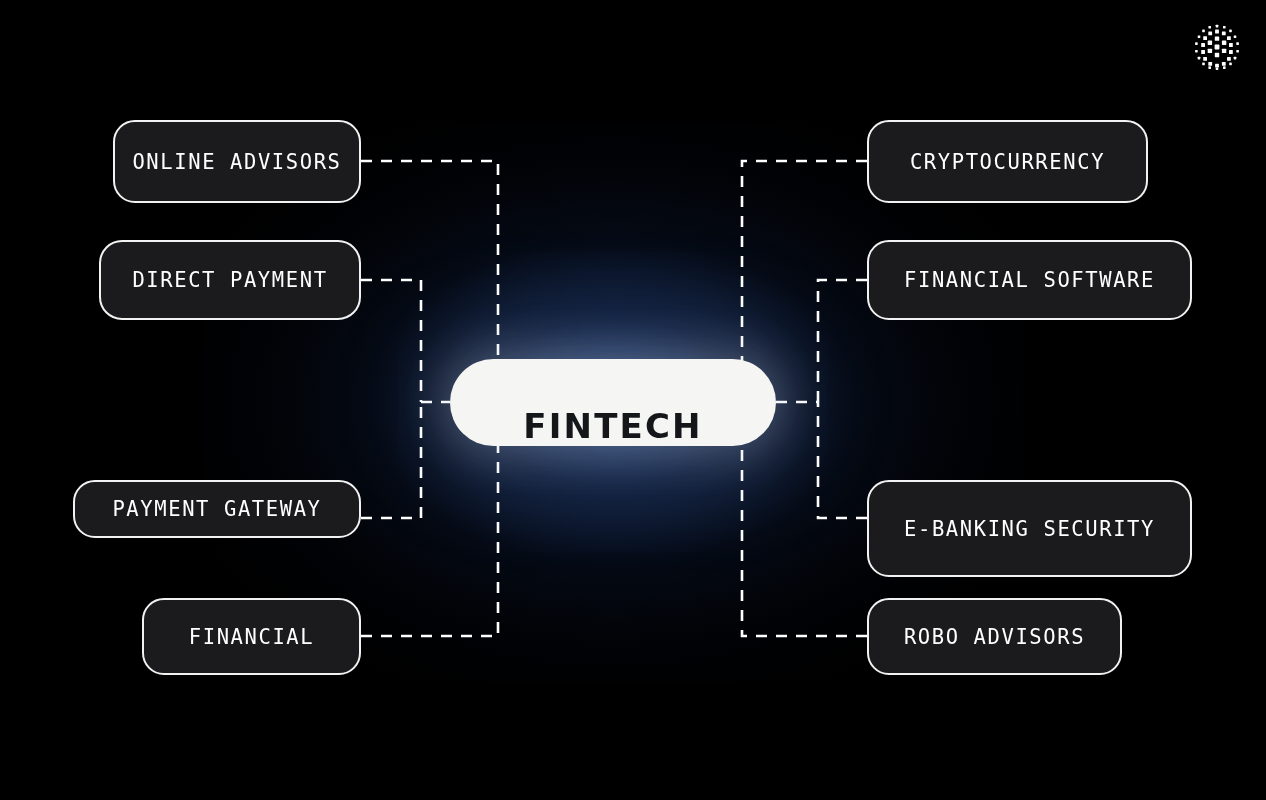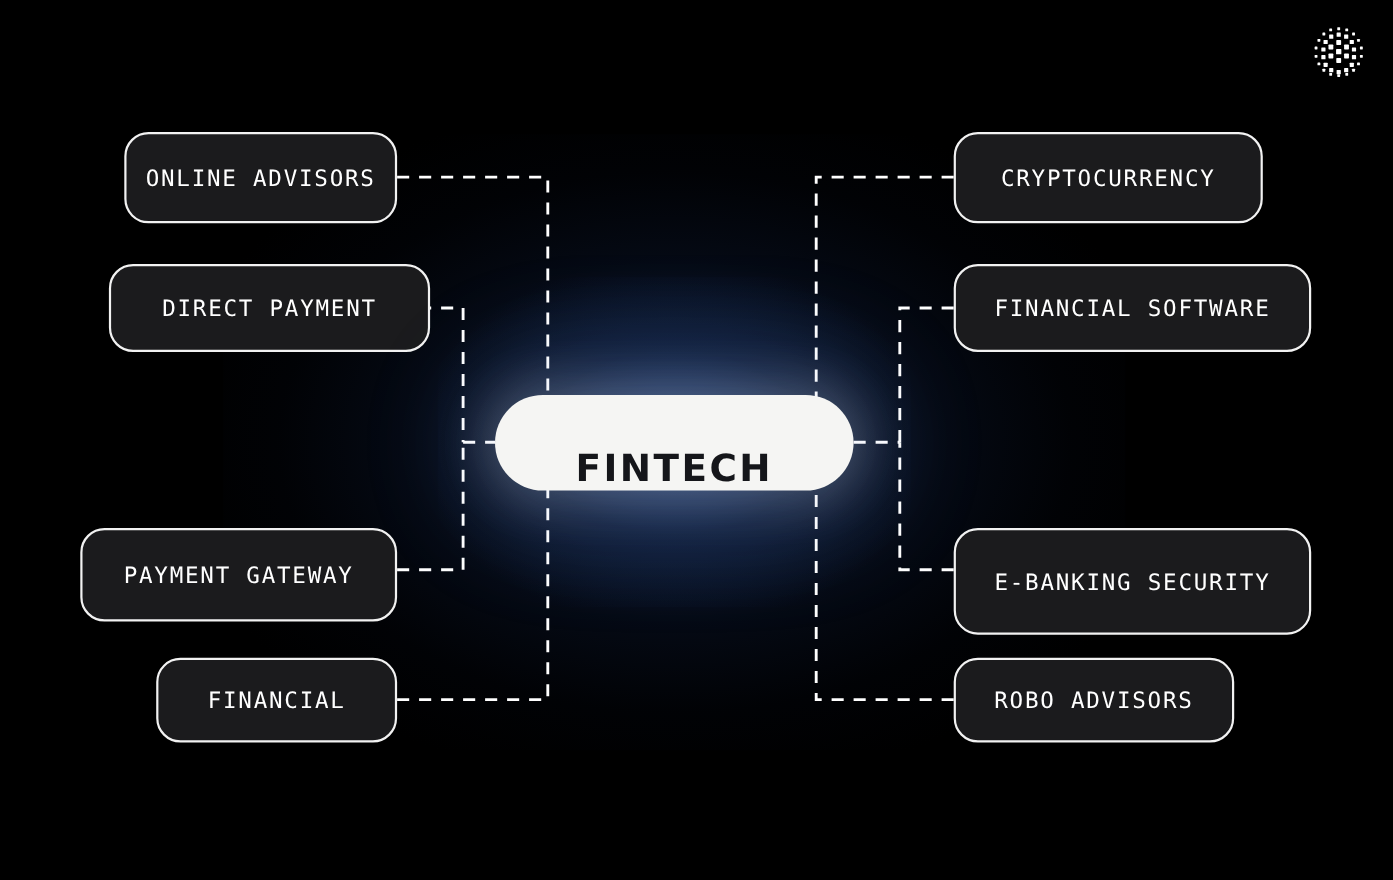--- a/index.html
+++ b/index.html
@@ -137,25 +137,25 @@
   </svg>
 
   <div class="hub">
     <span>FINTECH</span>
   </div>
 
   <div class="node" style="left:113px; top:120px; width:248px; height:83px;">
     <span>ONLINE ADVISORS</span>
   </div>
 
-  <div class="node" style="left:99px; top:240px; width:292px; height:80px;">
+  <div class="node" style="left:99px; top:240px; width:262px; height:80px;border-radius:23px;">
     <span>DIRECT PAYMENT</span>
   </div>
 
-  <div class="node" style="left:73px; top:480px; width:288px; height:85px;">
+  <div class="node" style="left:73px; top:480px; width:288px; height:58px;">
     <span>PAYMENT GATEWAY</span>
   </div>
 
   <div class="node" style="left:142px; top:598px; width:219px; height:77px;">
     <span>FINANCIAL</span>
   </div>
 
   <div class="node" style="left:867px; top:120px; width:281px; height:83px;">
     <span>CRYPTOCURRENCY</span>
   </div>

